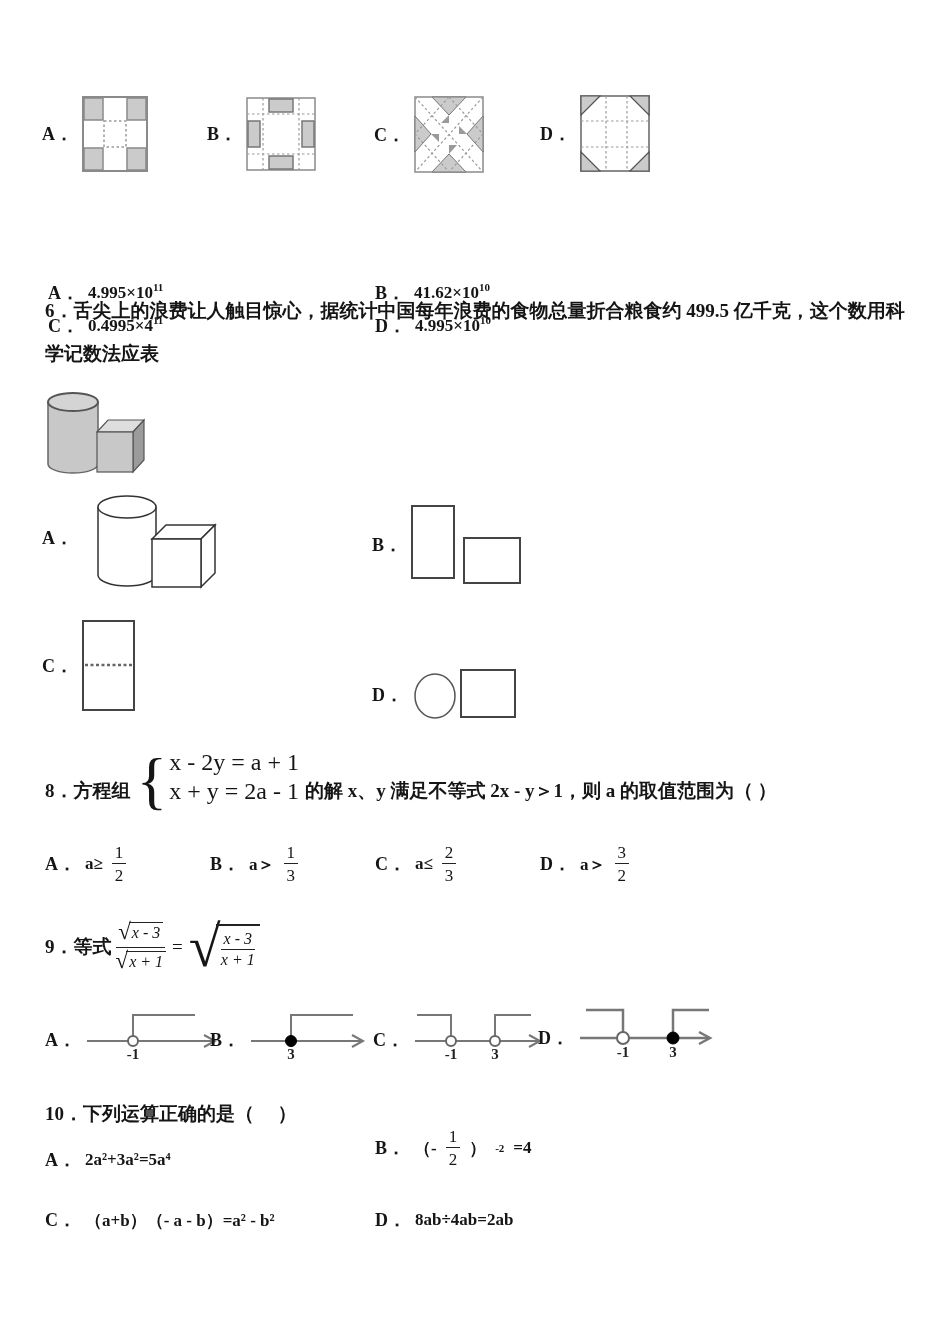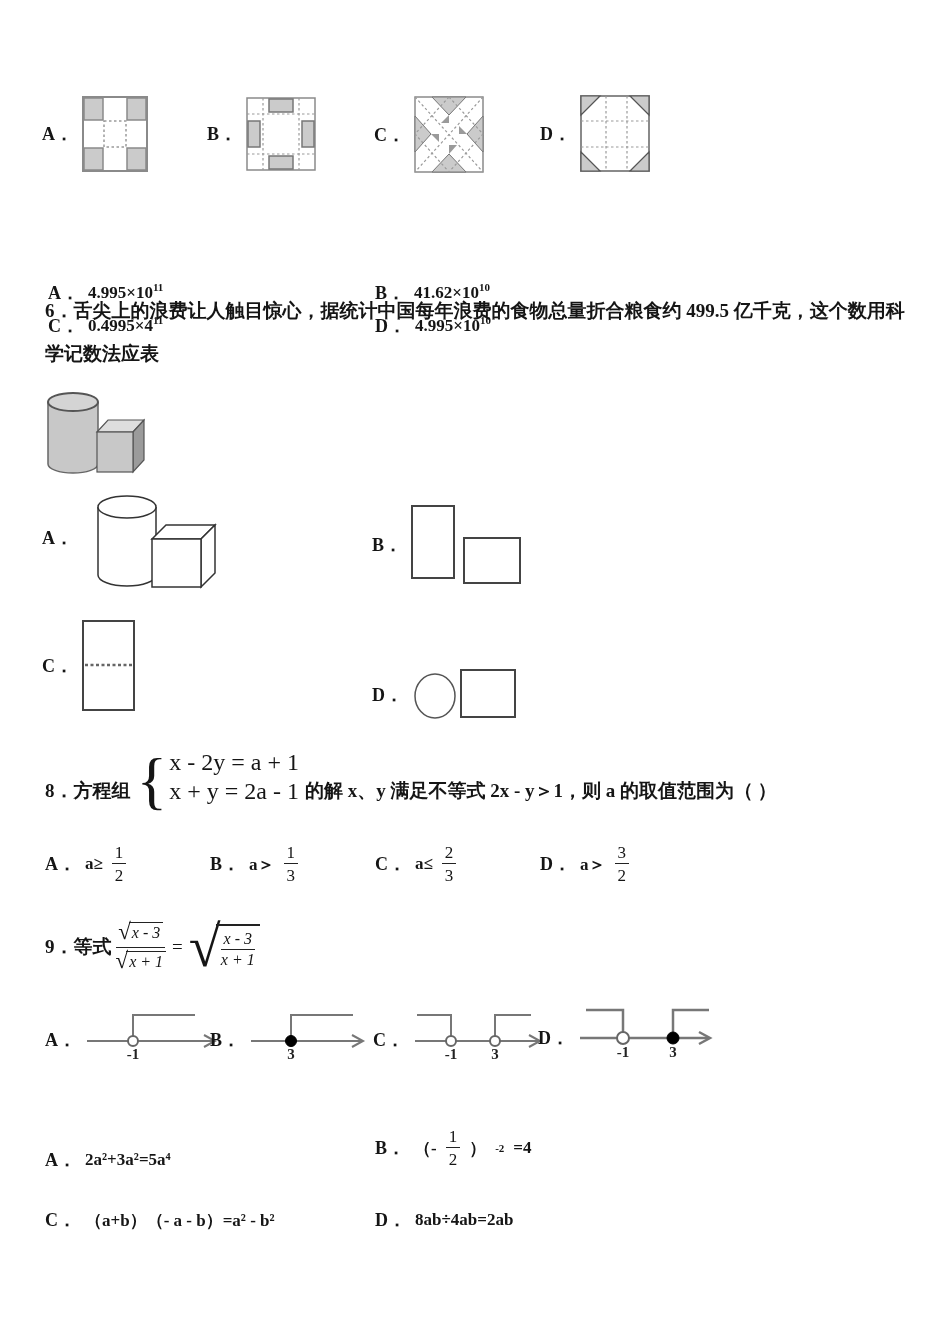--- a/index.html
+++ b/index.html
@@ -265,20 +265,21 @@
       <path d="M121 32 L132 38 L121 44" fill="none" stroke="#777" stroke-width="2.5"></path>
       <polyline points="45,35 45,10 8,10" fill="none" stroke="#777" stroke-width="2.5"></polyline>
       <polyline points="95,35 95,10 131,10" fill="none" stroke="#777" stroke-width="2.5"></polyline>
       <circle cx="45" cy="38" r="6" fill="#fff" stroke="#666" stroke-width="2"></circle>
       <circle cx="95" cy="38" r="6" fill="#000" stroke="#000"></circle>
       <text x="45" y="57" text-anchor="middle" font-size="15" font-weight="bold" fill="#222">-1</text>
       <text x="95" y="57" text-anchor="middle" font-size="15" font-weight="bold" fill="#222">3</text>
     </svg>
   </div>
 
+  <div class="abs stem" style="left:45px;top:1092px;">10．下列运算正确的是（     ）</div>
   <div class="abs optrow" style="left:45px;top:1148px;">
     <span class="optlabel">A．</span>
     <span class="optval">2a²+3a²=5a⁴</span>
   </div>
   <div class="abs optrow" style="left:375px;top:1126px;">
     <span class="optlabel">B．</span>
     <span class="optval">（-</span>
     <span class="fr">
         <span class="n">1</span>
         <span class="d">2</span>

